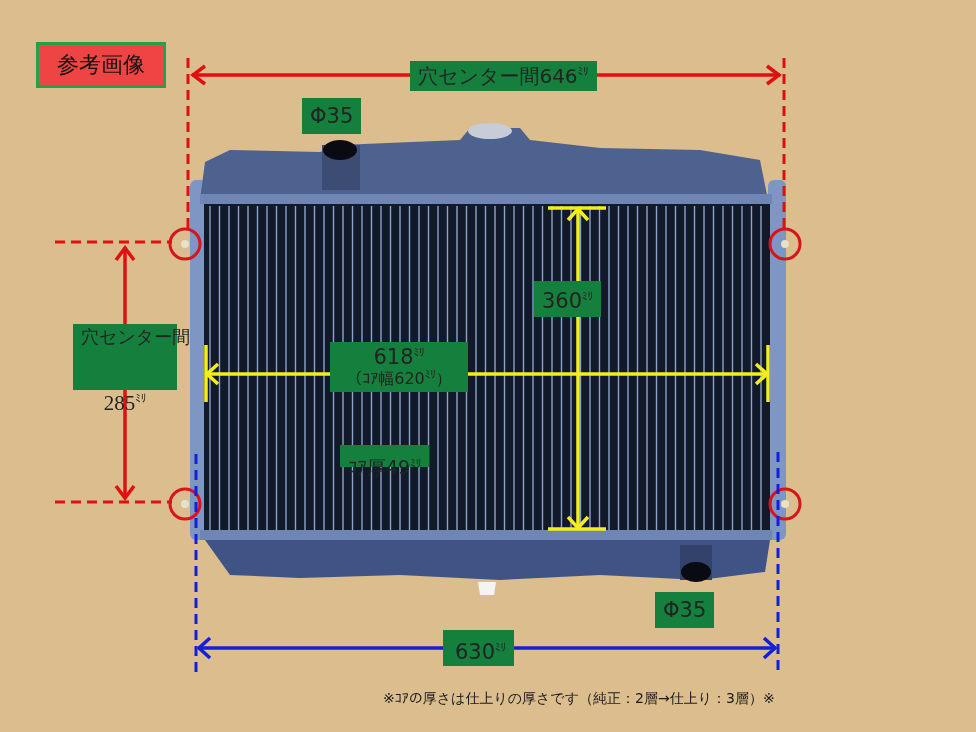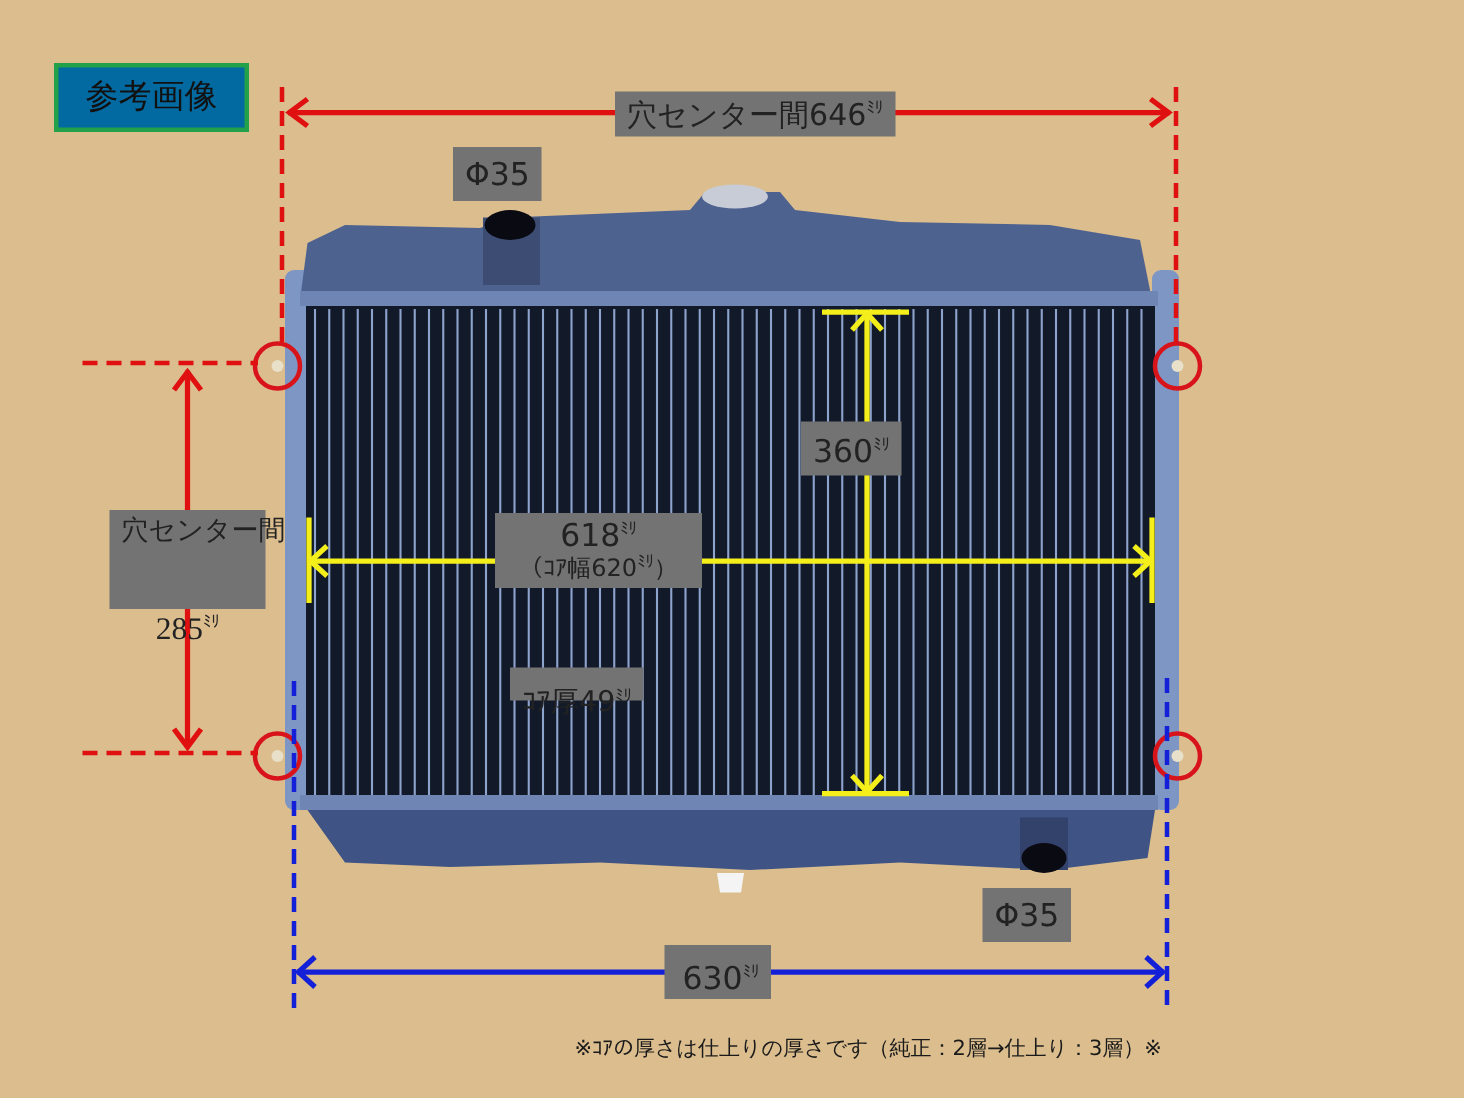--- a/index.html
+++ b/index.html
@@ -1,19 +1,19 @@
 <!DOCTYPE html>
 <html><head>
 <meta charset="utf-8">
 <style>
   html,body{margin:0;padding:0;}
   body{width:976px;height:732px;background:#dbbd8e;position:relative;overflow:hidden;font-family:"DejaVu Sans","Liberation Sans",sans-serif;color:#111;}
-  .label{position:absolute;background:#737373;color:#222;font-size:21px;line-height:1.1;text-align:center;white-space:nowrap;padding:4px 8px;box-sizing:border-box;}
+  .label{position:absolute;background:#15803d;color:#222;font-size:21px;line-height:1.1;text-align:center;white-space:nowrap;padding:4px 8px;box-sizing:border-box;}
   .label small{font-size:11px;vertical-align:super;}
-  .ref-box{position:absolute;left:36px;top:42px;width:130px;height:46px;border:3px solid #22a04a;background:#0369a1;box-sizing:border-box;font-size:22px;text-align:center;line-height:40px;}
+  .ref-box{position:absolute;left:36px;top:42px;width:130px;height:46px;border:3px solid #22a04a;background:#ef4444;box-sizing:border-box;font-size:22px;text-align:center;line-height:40px;}
   svg{position:absolute;left:0;top:0;}
   .note{position:absolute;left:383px;top:690px;font-size:14px;color:#1a1a1a;white-space:nowrap;}
 </style>
 </head>
 <body>
 
 <div class="ref-box">参考画像</div>
 
 <svg width="976" height="732">
 
@@ -143,21 +143,21 @@
   </g>
   <g stroke="#1420d8" stroke-width="3.5" fill="none">
     <line x1="198" y1="648" x2="776" y2="648"></line>
     <polyline points="210,638 199,648 210,658"></polyline>
     <polyline points="764,638 775,648 764,658"></polyline>
   </g>
 </svg>
 
 <div class="label" style="left:410px;top:61px;height:30px;font-size:20px;"><span>穴センター間646</span><small>ﾐﾘ</small></div>
 <div class="label" style="left:302px;top:98px;height:36px;line-height:28px;">Φ35</div>
-<div class="label" style="left:73px;top:340px;width:104px;height:66px;font-size:18px;font-family:Liberation Serif, serif;">
+<div class="label" style="left:73px;top:324px;width:104px;height:66px;font-size:18px;font-family:Liberation Serif, serif;">
     <div>穴センター間</div>
     <div style="font-size:21px;margin-top:44px;"><span>285</span><small>ﾐﾘ</small></div>
   </div>
 <div class="label" style="left:534px;top:281px;height:36px;line-height:23px;"><span>360</span><small>ﾐﾘ</small></div>
 <div class="label" style="left:330px;top:342px;width:138px;height:50px;">
     <div><span>618</span><small>ﾐﾘ</small></div>
     <div style="font-size:16px;"><span>（ｺｱ幅620</span><small>ﾐﾘ</small><span>）</span></div>
   </div>
 <div class="label" style="left:340px;top:445px;height:22px;line-height:30px;font-size:19px;"><span>ｺｱ厚49</span><small>ﾐﾘ</small></div>
 <div class="label" style="left:655px;top:592px;height:36px;line-height:28px;">Φ35</div>

